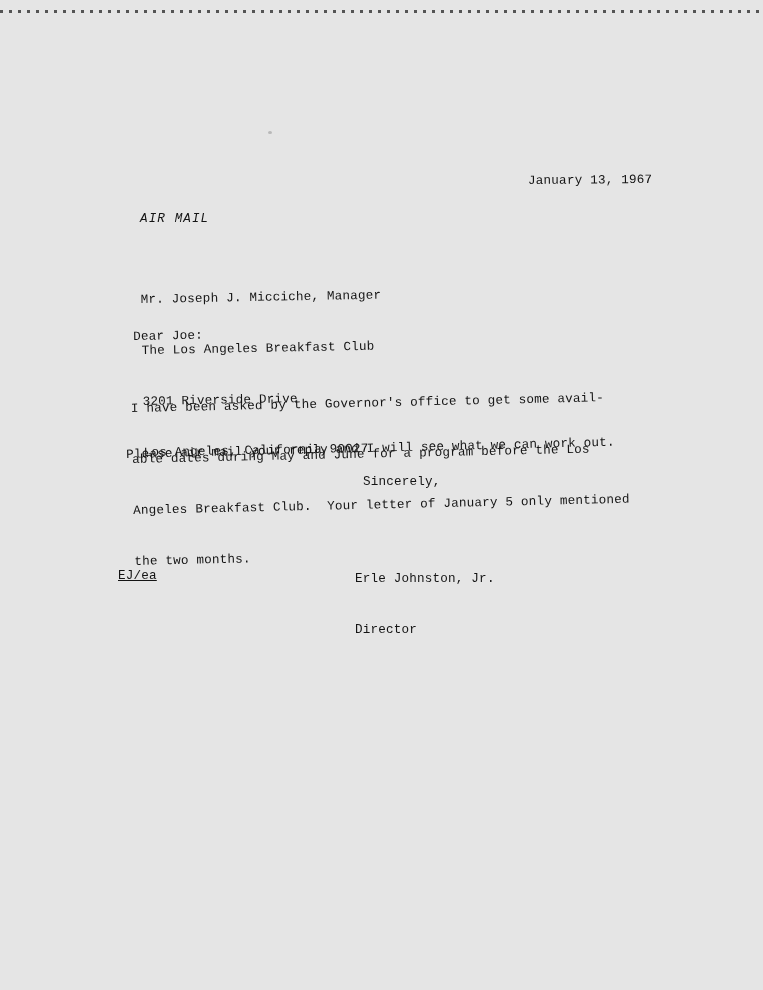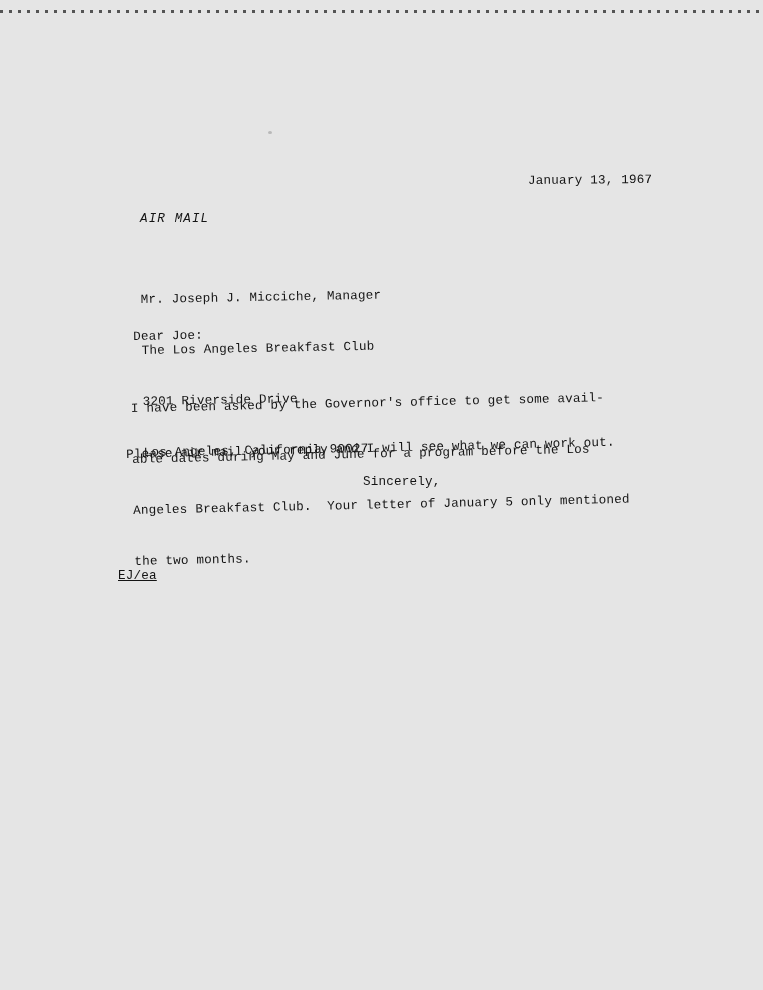--- a/index.html
+++ b/index.html
@@ -111,17 +111,21 @@
       <div>I have been asked by the Governor's office to get some avail-</div>
       <div>able dates during May and June for a program before the Los</div>
       <div>Angeles Breakfast Club.  Your letter of January 5 only mentioned</div>
       <div>the two months.</div>
     </div>
 
     <div class="tx para2 skew-d">Please air mail your reply and I will see what we can work out.</div>
 
     <div class="tx sincerely skew-none">Sincerely,</div>
 
+    <div class="tx signer skew-none">
+      <div>Erle Johnston, Jr.</div>
+      <div>Director</div>
+    </div>
 
     <div class="tx initials skew-none">EJ/ea</div>
 
   </div>
 </div>
 
 </body></html>

